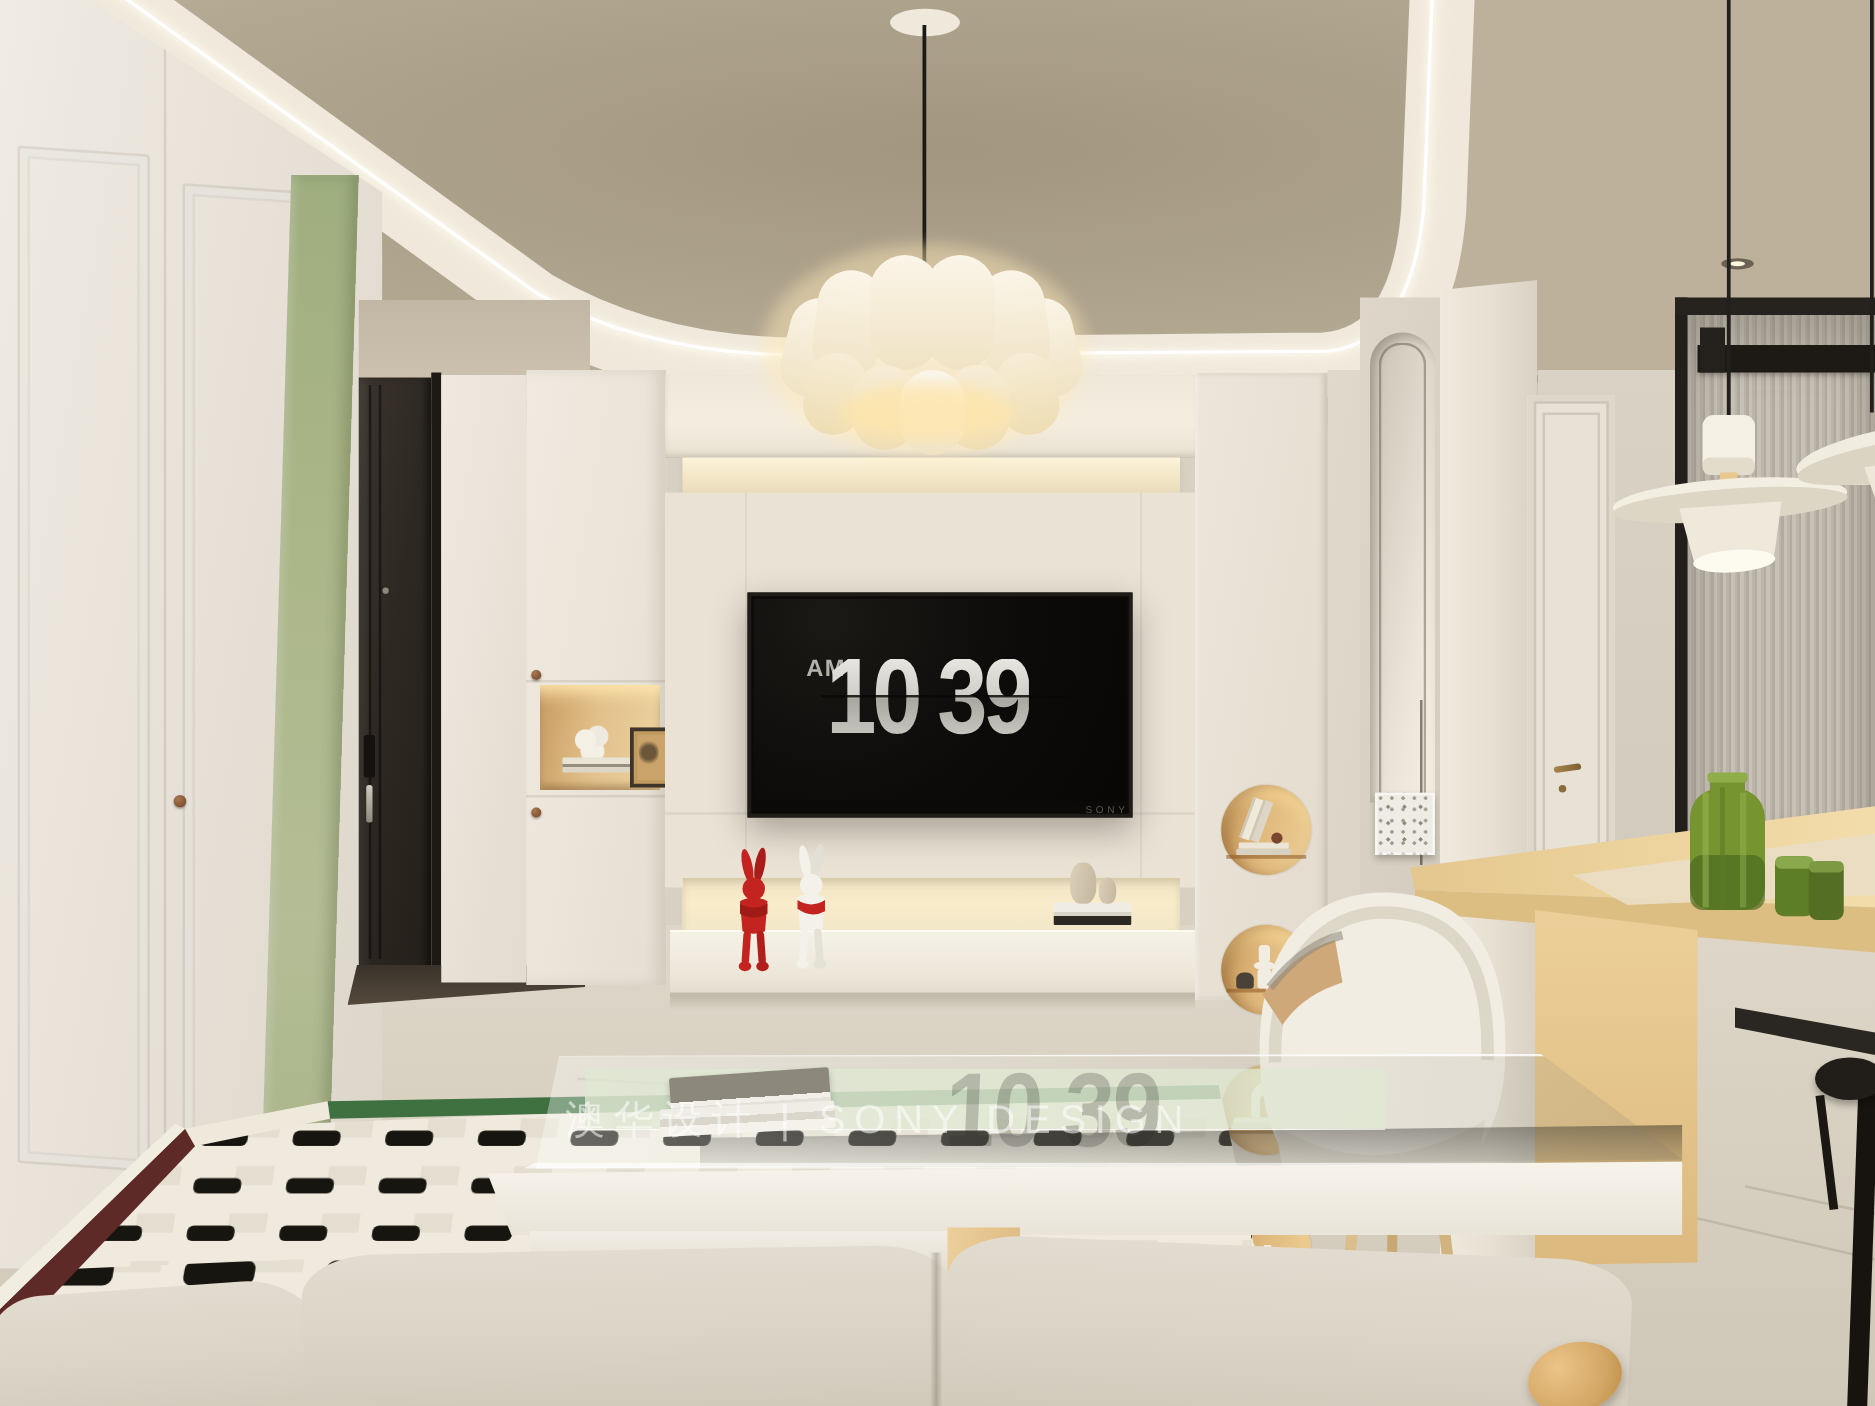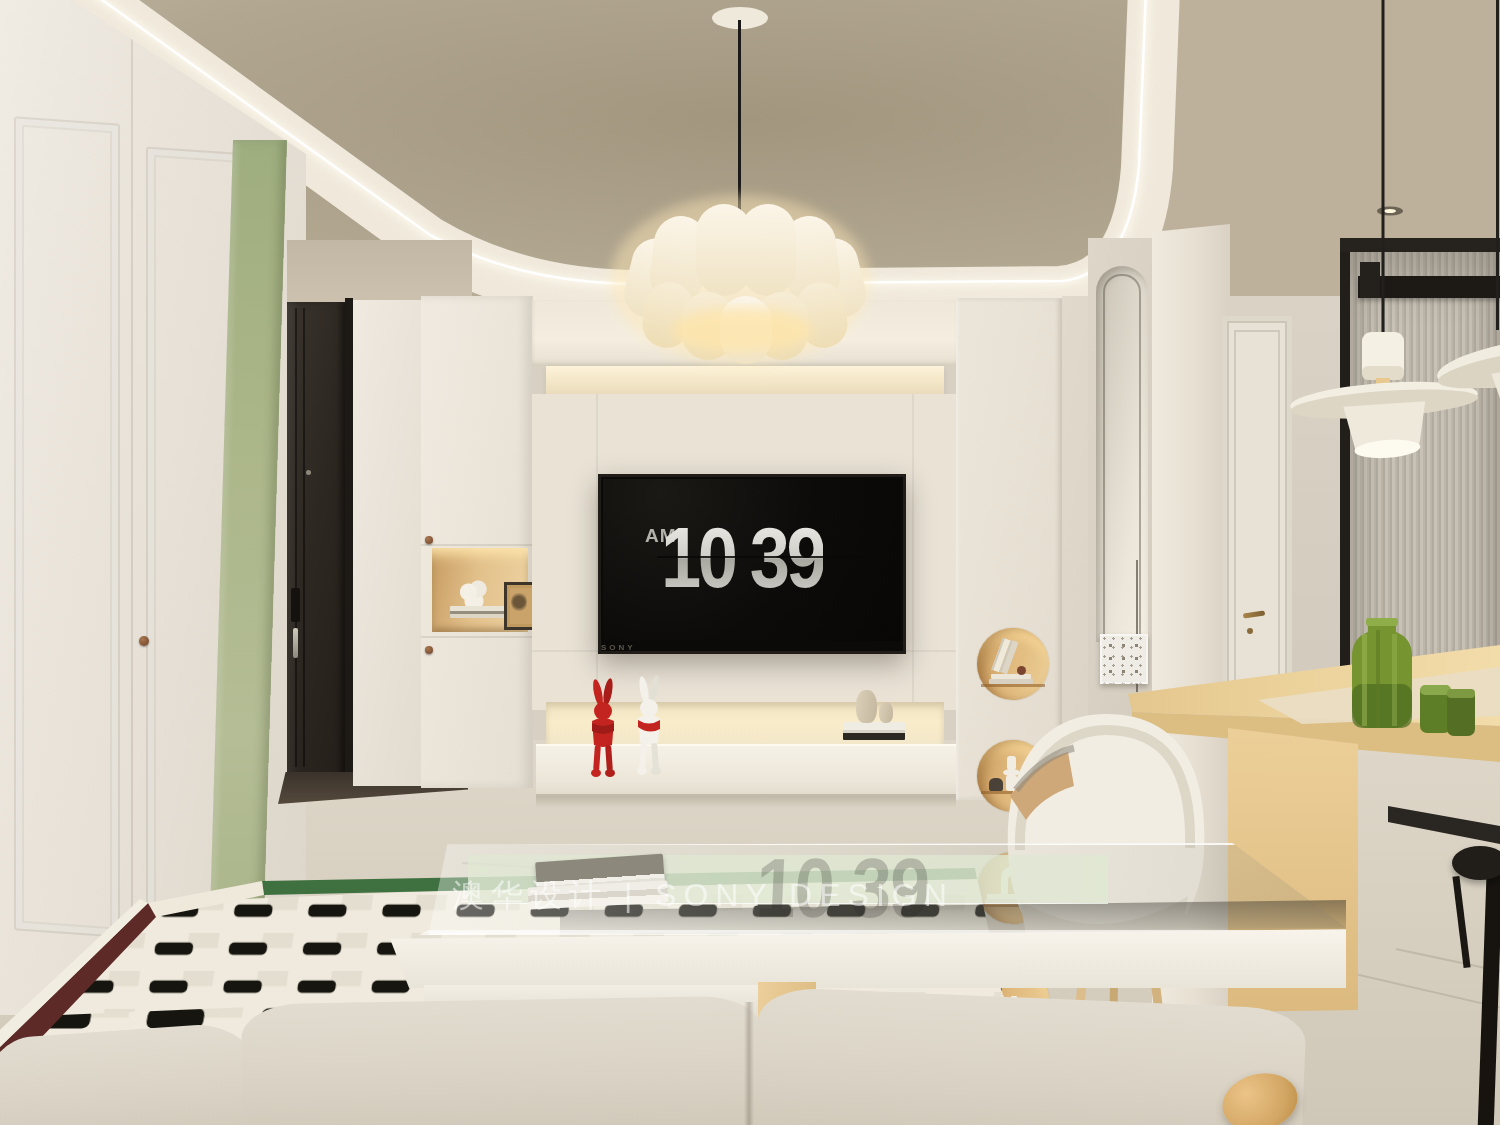--- a/index.html
+++ b/index.html
@@ -81,21 +81,21 @@
     border:3px solid #201d19;box-shadow:0 10px 26px rgba(40,32,22,.35);}
   .tv-screen{left:2px;top:2px;right:2px;bottom:10px;position:absolute;
     background:radial-gradient(circle at 20% 10%,#1a1916 0%,#0c0b09 55%,#080705 100%);}
   .clock-inner{position:absolute;left:58px;top:48px;}
   .clock-am{position:absolute;left:-16px;top:-2px;font-size:19px;font-weight:bold;color:#b3b2aa;letter-spacing:1px;}
   .clock-digits{display:flex;gap:18px;font-weight:bold;font-size:86px;line-height:.72;
     letter-spacing:-4px;transform:scaleX(.84);transform-origin:left top;
     background:linear-gradient(180deg,#e6e5df 0%,#cfcec8 48%,#a9a8a0 52%,#c6c5bf 100%);
     -webkit-background-clip:text;background-clip:text;color:transparent;}
   .clock-split{position:absolute;left:-4px;top:29px;width:206px;height:2px;background:rgba(8,8,6,.85);}
-  .tv-brand{position:absolute;left:0;right:0;bottom:-1px;text-align:left;font-size:8px;letter-spacing:3px;color:#5b574e;font-weight:bold;}
+  .tv-brand{position:absolute;left:0;right:0;bottom:-1px;text-align:right;font-size:8px;letter-spacing:3px;color:#5b574e;}
 
   .tv-underglow{left:546px;top:702px;width:398px;height:44px;
     background:linear-gradient(180deg,#efe2c2 0%,#f9ecca 45%,#f2e7c9 100%);
     box-shadow:inset 0 4px 6px rgba(90,75,45,.18);}
   .tv-bench{left:536px;top:744px;width:420px;height:50px;
     background:linear-gradient(180deg,#f6f1e7 0%,#ece6d9 70%,#e2dbcd 100%);
     border-top:2px solid #fffaf0;}
   .bench-shadow{left:536px;top:794px;width:420px;height:14px;
     background:linear-gradient(180deg,rgba(90,80,62,.25),transparent);}
   .bench-books{left:843px;top:722px;width:62px;height:18px;

